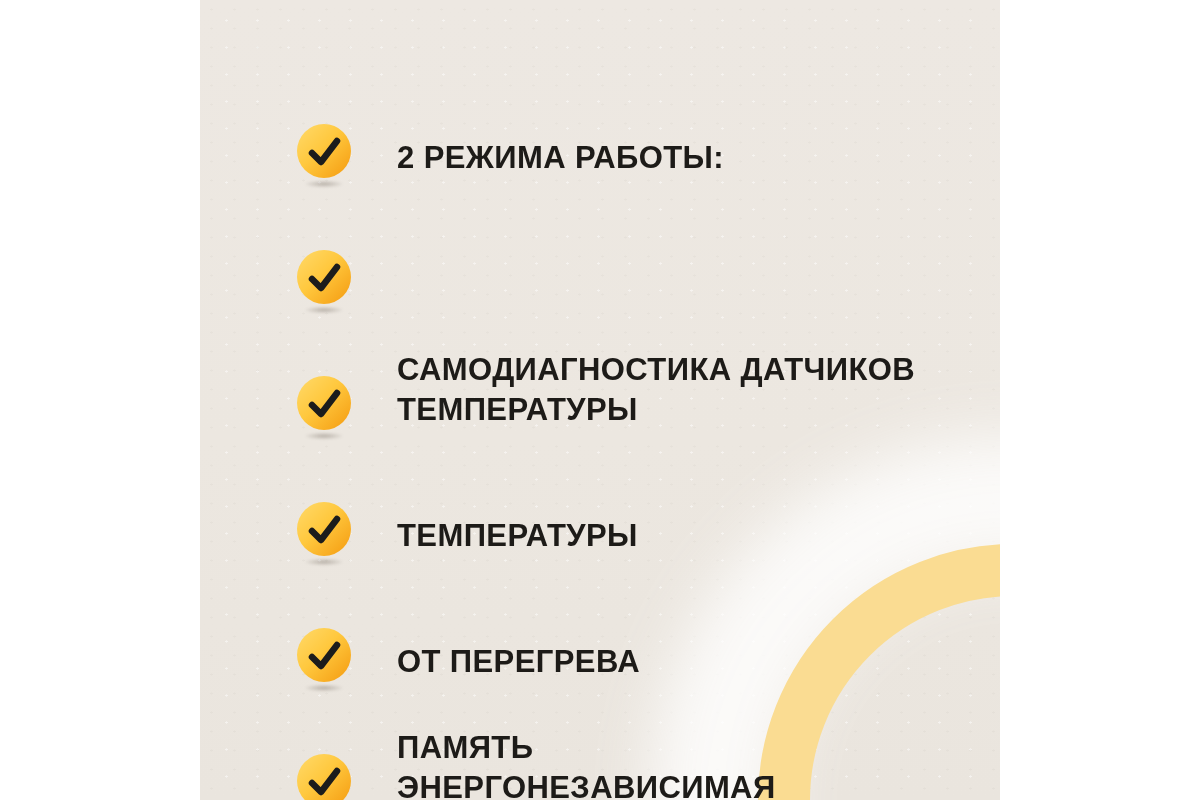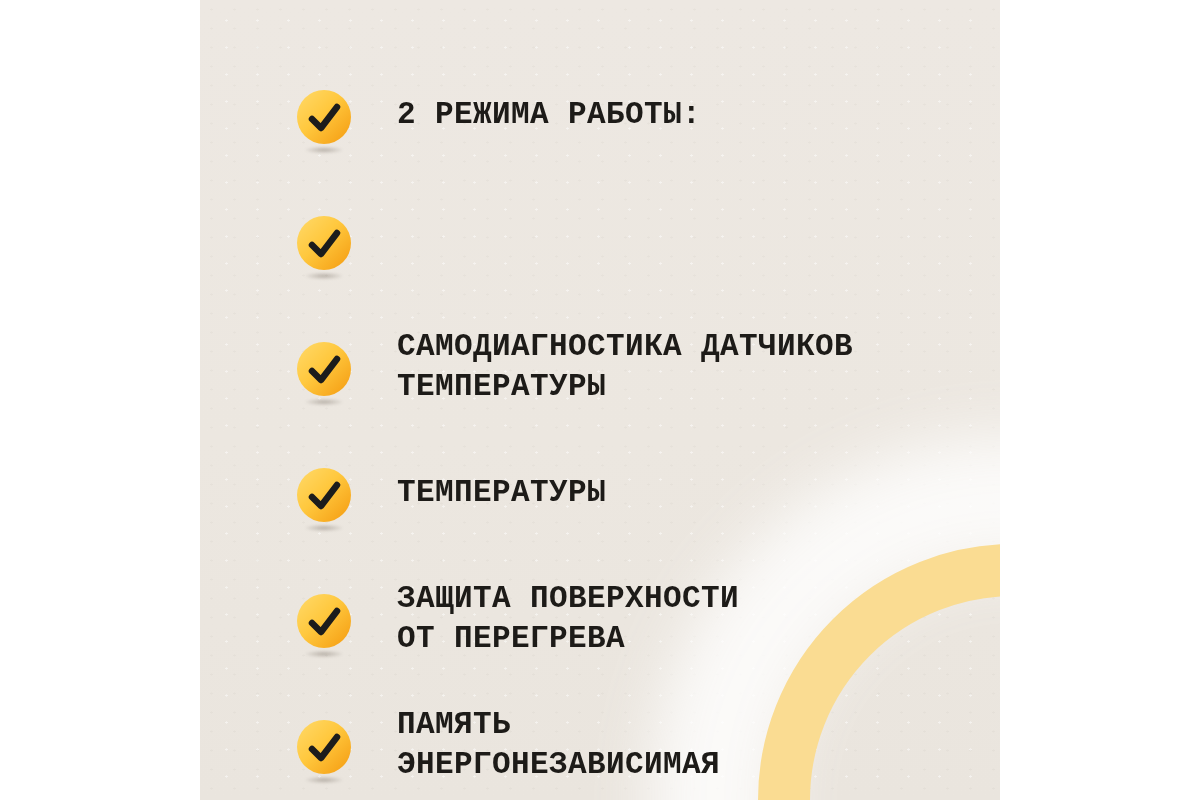--- a/index.html
+++ b/index.html
@@ -46,23 +46,22 @@
     position: absolute;
     left: 97px;
     top: 52px;
     width: 640px;
     margin: 0;
     padding: 0;
     list-style: none;
   }
   .feature-item {
     display: flex;
-    align-items: center;
+    align-items: flex-end;
     height: 126px;
-    font-family: Liberation Mono, monospace;
   }
   .check-badge {
     position: relative;
     width: 54px;
     height: 54px;
     margin-top: 4px;
     margin-right: 46px;
     flex: 0 0 auto;
     border-radius: 50%;
     background: linear-gradient(135deg, #FFDA6B 0%, #FFC83E 45%, #F49A0F 100%);
@@ -155,21 +154,20 @@
     </span>
   </li>
 
   <li class="feature-item">
     <span class="check-badge">
       <svg viewBox="0 0 54 54">
         <path d="M15 29 L24 38 L40 17" fill="none" stroke="#1C1C1C" stroke-width="6.5" stroke-linecap="round" stroke-linejoin="round"></path>
       </svg>
     </span>
     <span class="feature-text">
-      <span>ЗАЩИТА ПОВЕРХНОСТИ</span>
       <span>ОТ ПЕРЕГРЕВА</span>
     </span>
   </li>
 
   <li class="feature-item">
     <span class="check-badge">
       <svg viewBox="0 0 54 54">
         <path d="M15 29 L24 38 L40 17" fill="none" stroke="#1C1C1C" stroke-width="6.5" stroke-linecap="round" stroke-linejoin="round"></path>
       </svg>
     </span>

